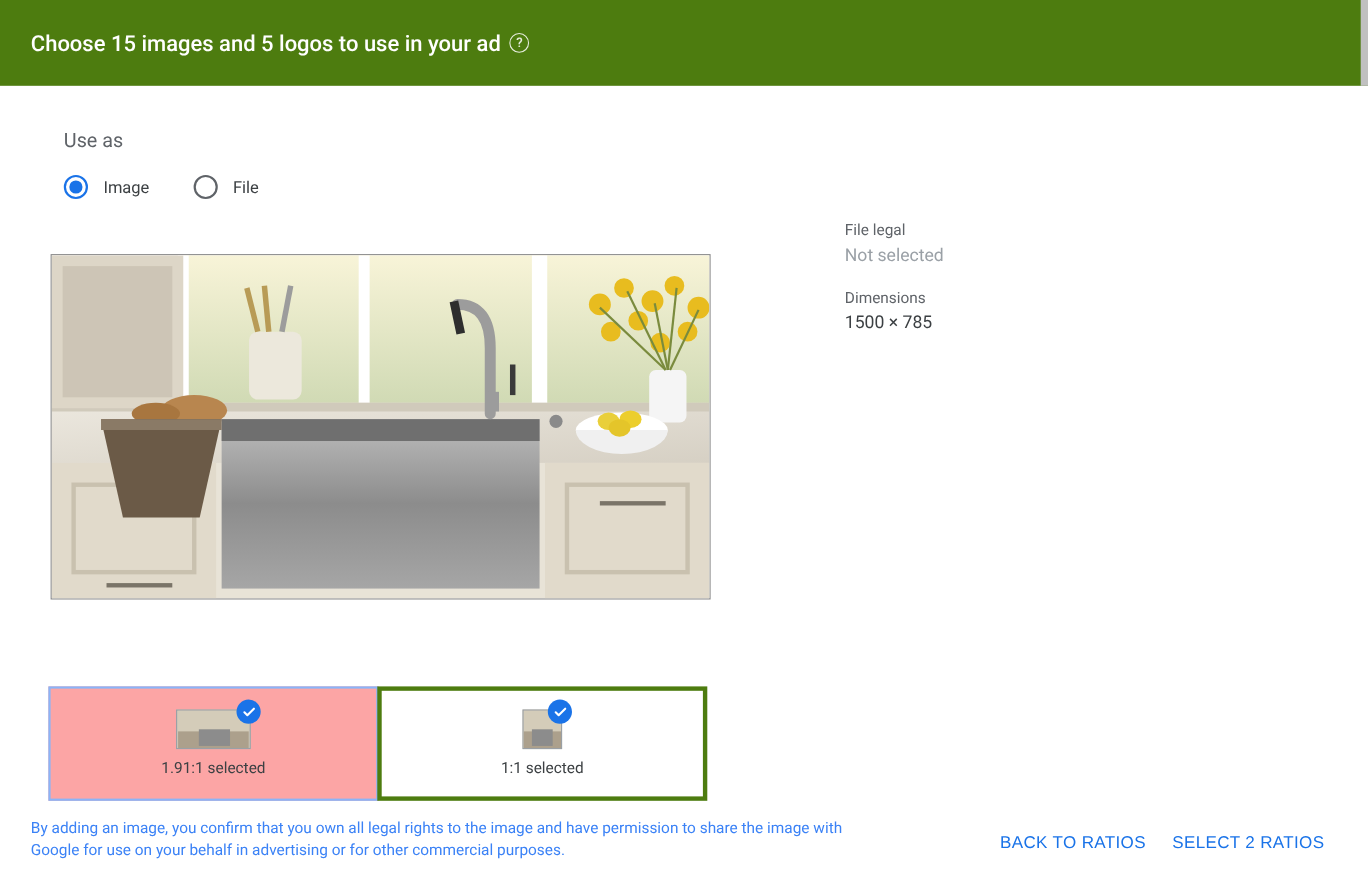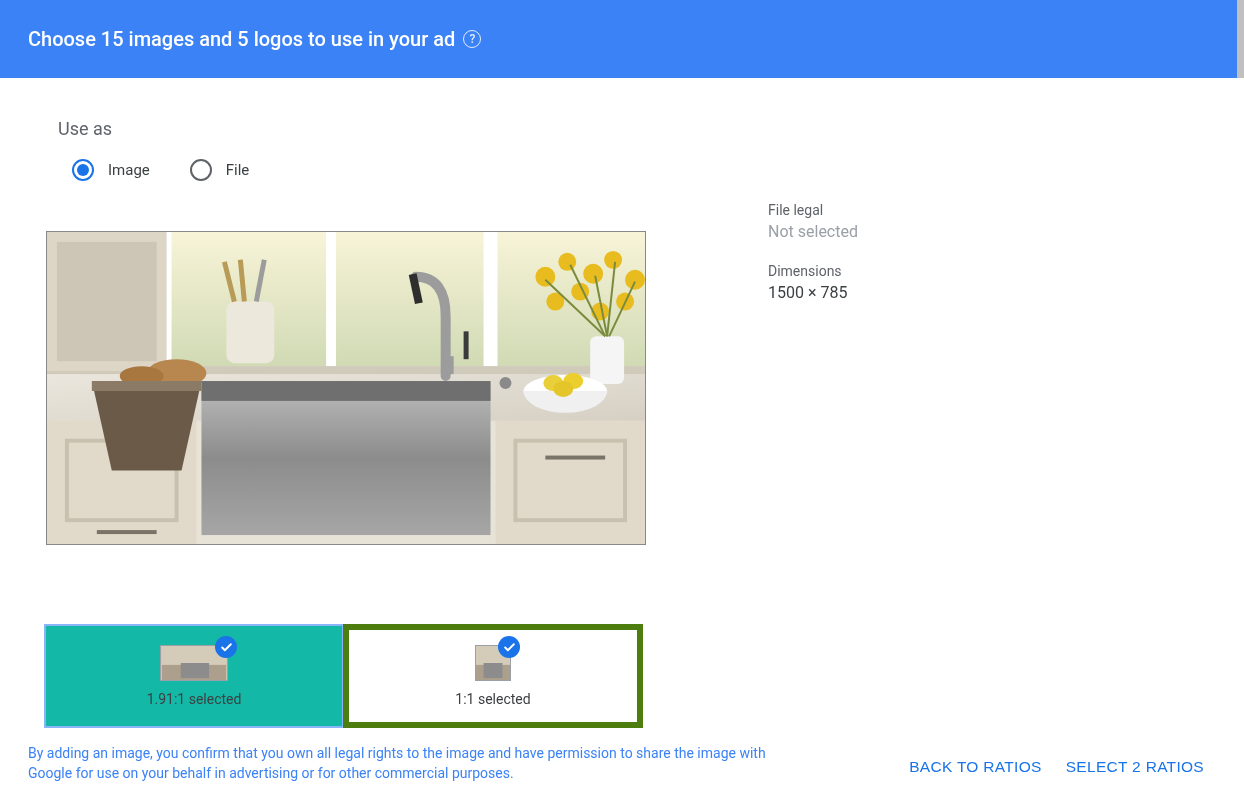--- a/index.html
+++ b/index.html
@@ -5,21 +5,21 @@
   * { box-sizing: border-box; margin: 0; padding: 0; }
   body {
     font-family: Roboto, Arial, sans-serif;
     background: #fff;
     width: 1244px;
     height: 810px;
     overflow: hidden;
     position: relative;
   }
   .header-bar {
-    background: #3b82f6;
+    background: #4d7c0f;
     height: 78px;
     display: flex;
     align-items: center;
     padding: 0 28px;
   }
   .header-title {
     color: #fff;
     font-size: 20px;
     font-weight: 500;
     display: flex;
@@ -44,21 +44,20 @@
   }
   .left-col { flex: 0 0 650px; }
   .use-as-label {
     color: #5f6368;
     font-size: 18px;
     margin-bottom: 20px;
   }
   .radio-row {
     display: flex;
     gap: 40px;
-    margin-left: 14px;
     margin-bottom: 50px;
   }
   .radio-opt {
     display: flex;
     align-items: center;
     gap: 14px;
     cursor: pointer;
   }
   .radio-outer {
     width: 22px;
@@ -95,31 +94,31 @@
 
   .ratio-row {
     position: absolute;
     left: 44px;
     top: 624px;
     display: flex;
   }
   .ratio-card {
     width: 300px;
     height: 104px;
-    border: 6px solid #4d7c0f;
+    border: 4px solid #4d7c0f;
     display: flex;
     flex-direction: column;
     align-items: center;
     justify-content: center;
     gap: 10px;
     cursor: pointer;
     position: relative;
   }
   .ratio-card.active {
-    background: #14b8a6;
+    background: #fca5a5;
     border: 2px solid #8ab4f8;
   }
   .ratio-card + .ratio-card { margin-left: -1px; }
   .thumb {
     position: relative;
     border: 1px solid #9aa0a6;
     background: #d0c8b8;
   }
   .thumb.wide { width: 68px; height: 36px; }
   .thumb.square { width: 36px; height: 36px; }

